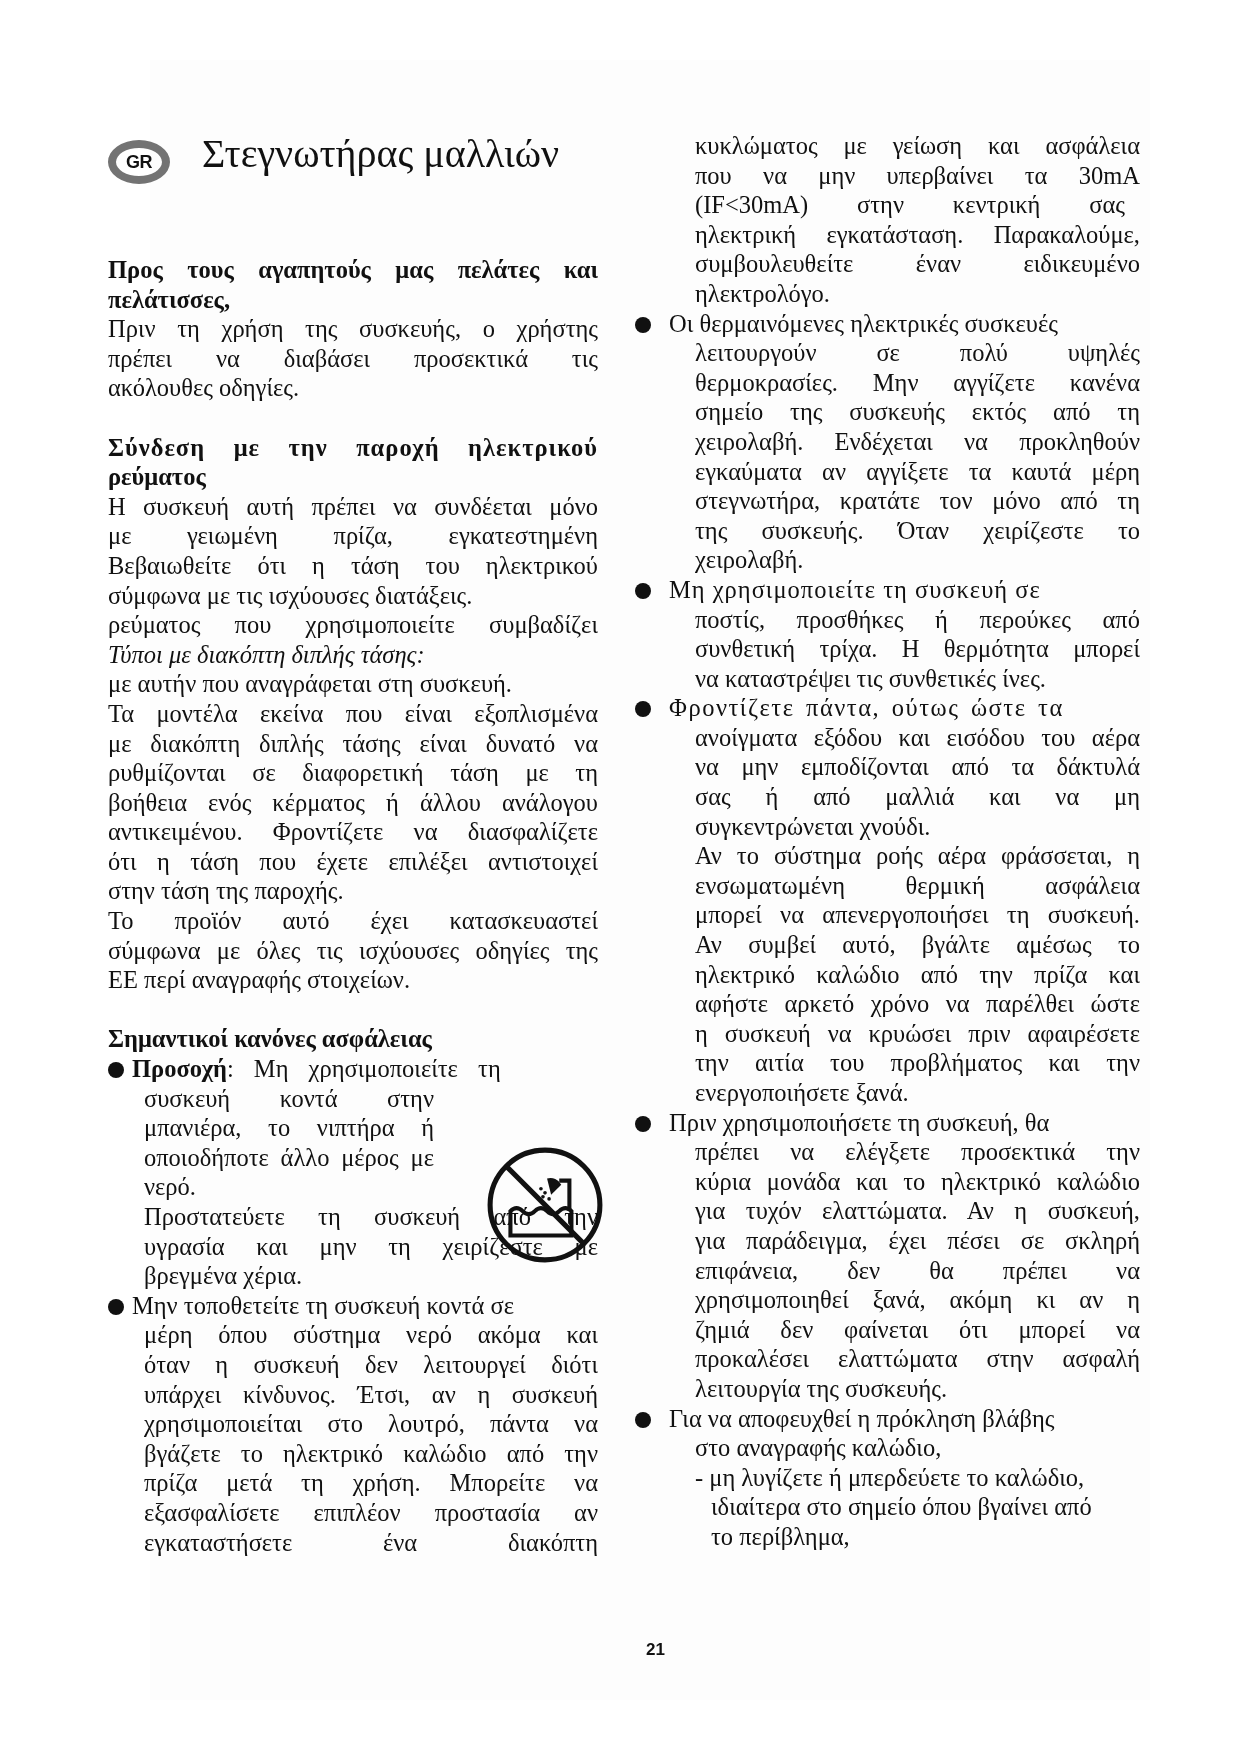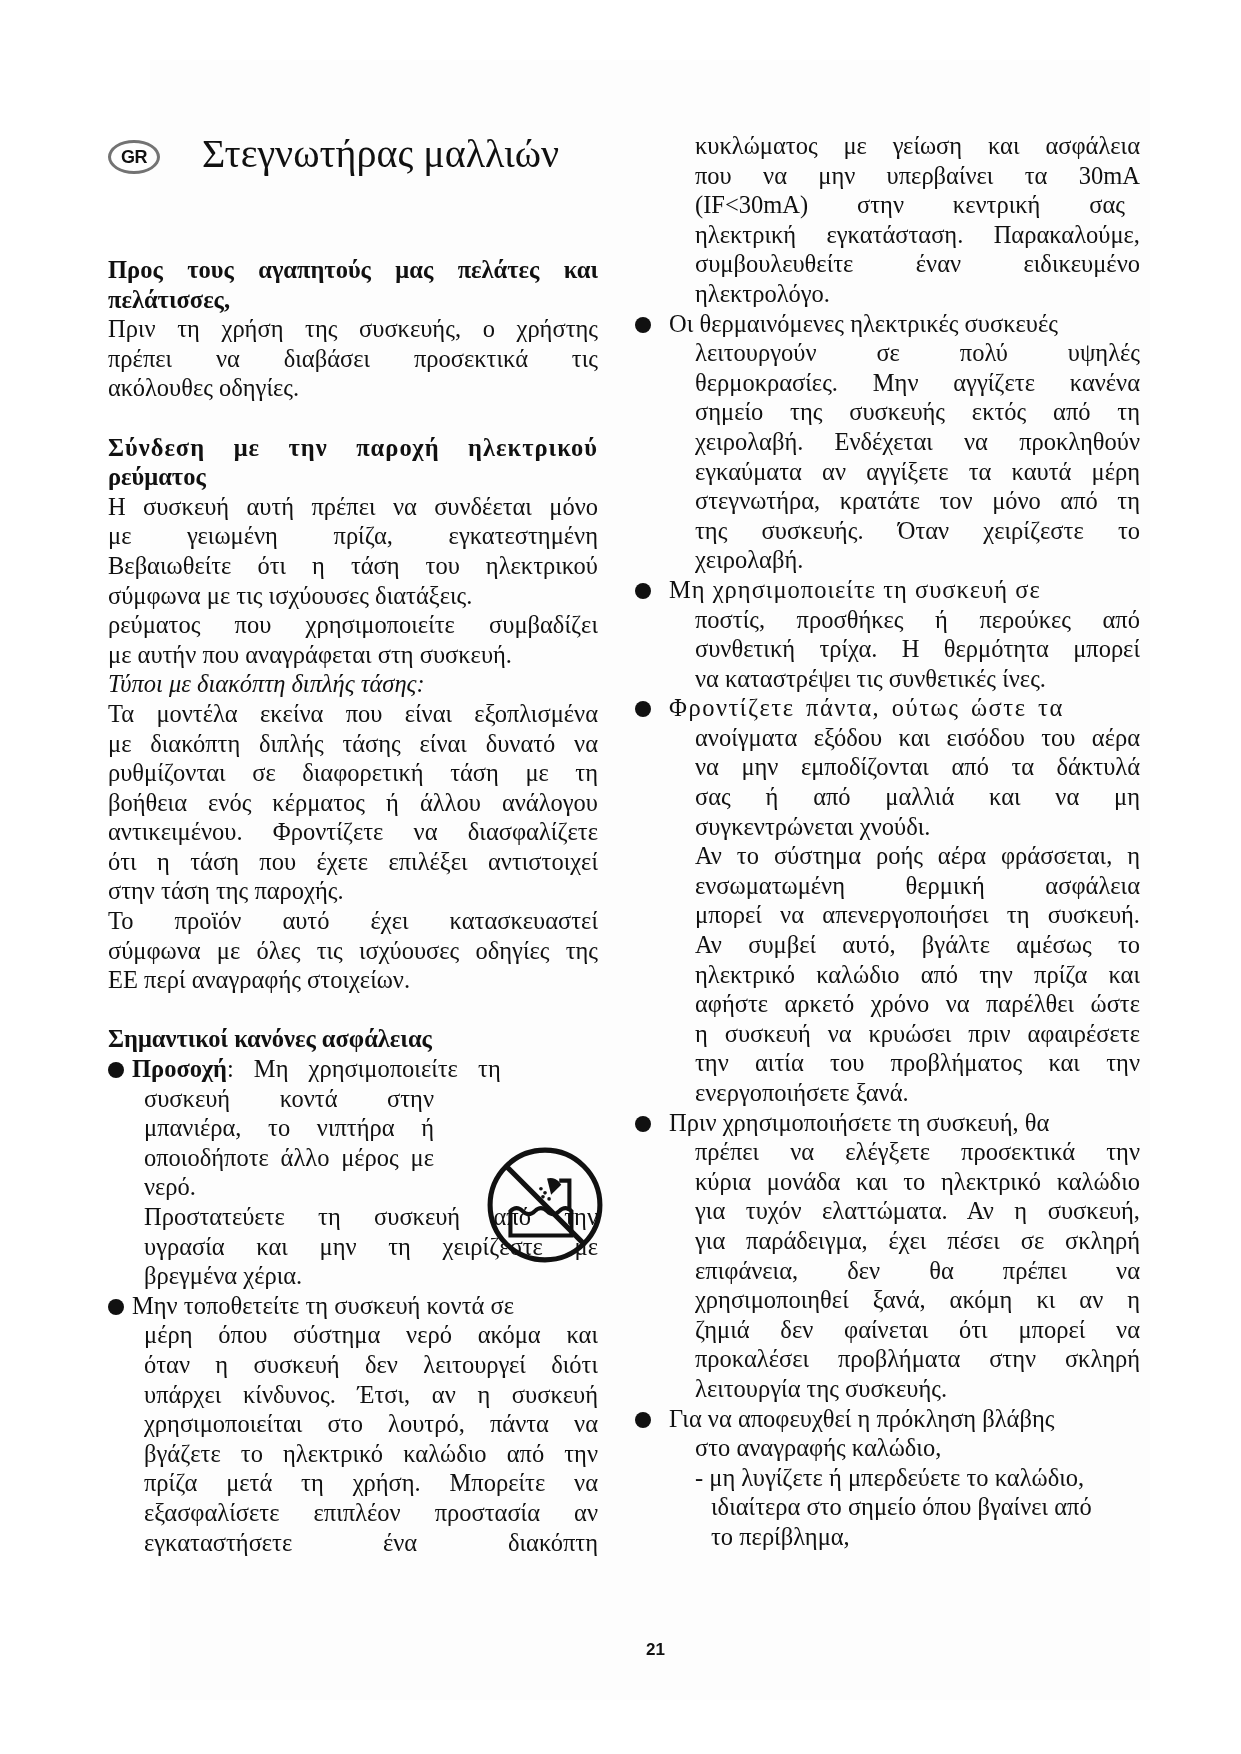--- a/index.html
+++ b/index.html
@@ -27,21 +27,21 @@
     .bullet {
       position: absolute; left: 0; top: 8px; width: 16px; height: 16px;
       border-radius: 50%; background: #111;
     }
     .bul-line { padding-left: 24px; }
     .gap { height: 29.6px; }
 
     .header { position: absolute; left: 108px; top: 128px; height: 50px; }
     .gr-badge {
       position: absolute; left: 0; top: 12px; width: 46px; height: 28px;
-      border: 3px solid #737373; border-radius: 50%;
+      border: 8px solid #737373; border-radius: 50%;
       font-family: "Liberation Sans", "DejaVu Sans", sans-serif; font-weight: bold;
       font-size: 18px; line-height: 28px; text-align: center; letter-spacing: -0.5px;
     }
     .title {
       position: absolute; left: 93px; top: 0; font-size: 40px; line-height: 50px;
       white-space: nowrap; font-weight: normal; margin: 1px; text-align: right;
     }
     .warn-icon { position: absolute; left: 484px; top: 1144px; width: 122px; height: 122px; }
     .page-number {
       position: absolute; left: 610px; top: 1640px; font-size: 17px;
@@ -70,22 +70,22 @@
   <div class="gap"></div>
 
   <section>
     <div class="line bold justify" style="letter-spacing:1px">Σύνδεση με την παροχή ηλεκτρικού</div>
     <div class="line bold">ρεύματος</div>
     <div class="line justify">Η συσκευή αυτή πρέπει να συνδέεται μόνο</div>
     <div class="line justify">με γειωμένη πρίζα, εγκατεστημένη</div>
     <div class="line justify">Βεβαιωθείτε ότι η τάση του ηλεκτρικού</div>
     <div class="line">σύμφωνα με τις ισχύουσες διατάξεις.</div>
     <div class="line justify">ρεύματος που χρησιμοποιείτε συμβαδίζει</div>
+    <div class="line italic">Τύποι με διακόπτη διπλής τάσης:</div>
     <div class="line">με αυτήν που αναγράφεται στη συσκευή.</div>
-    <div class="line italic">Τύποι με διακόπτη διπλής τάσης:</div>
     <div class="line justify">Τα μοντέλα εκείνα που είναι εξοπλισμένα</div>
     <div class="line justify">με διακόπτη διπλής τάσης είναι δυνατό να</div>
     <div class="line justify">ρυθμίζονται σε διαφορετική τάση με τη</div>
     <div class="line justify">βοήθεια ενός κέρματος ή άλλου ανάλογου</div>
     <div class="line justify">αντικειμένου. Φροντίζετε να διασφαλίζετε</div>
     <div class="line justify">ότι η τάση που έχετε επιλέξει αντιστοιχεί</div>
     <div class="line">στην τάση της παροχής.</div>
     <div class="line justify">Το προϊόν αυτό έχει κατασκευαστεί</div>
     <div class="line justify">σύμφωνα με όλες τις ισχύουσες οδηγίες της</div>
     <div class="line">ΕΕ περί αναγραφής στοιχείων.</div>
@@ -199,21 +199,21 @@
       <span class="bullet" style="left:-10px"></span>
       <span>Πριν χρησιμοποιήσετε τη συσκευή, θα</span>
     </div>
     <div class="line indent2 justify">πρέπει να ελέγξετε προσεκτικά την</div>
     <div class="line indent2 justify">κύρια μονάδα και το ηλεκτρικό καλώδιο</div>
     <div class="line indent2 justify">για τυχόν ελαττώματα. Αν η συσκευή,</div>
     <div class="line indent2 justify">για παράδειγμα, έχει πέσει σε σκληρή</div>
     <div class="line indent2 justify">επιφάνεια, δεν θα πρέπει να</div>
     <div class="line indent2 justify">χρησιμοποιηθεί ξανά, ακόμη κι αν η</div>
     <div class="line indent2 justify">ζημιά δεν φαίνεται ότι μπορεί να</div>
-    <div class="line indent2 justify">προκαλέσει προβλήματα στην σκληρή</div>
+    <div class="line indent2 justify">προκαλέσει ελαττώματα στην ασφαλή</div>
     <div class="line indent2">λειτουργία της συσκευής.</div>
   </section>
 
   <section>
     <div class="line bul-line">
       <span class="bullet" style="left:-10px"></span>
       <span>Για να αποφευχθεί η πρόκληση βλάβης</span>
     </div>
     <div class="line indent2">στο αναγραφής καλώδιο,</div>
     <div class="line indent2">- μη λυγίζετε ή μπερδεύετε το καλώδιο,</div>

